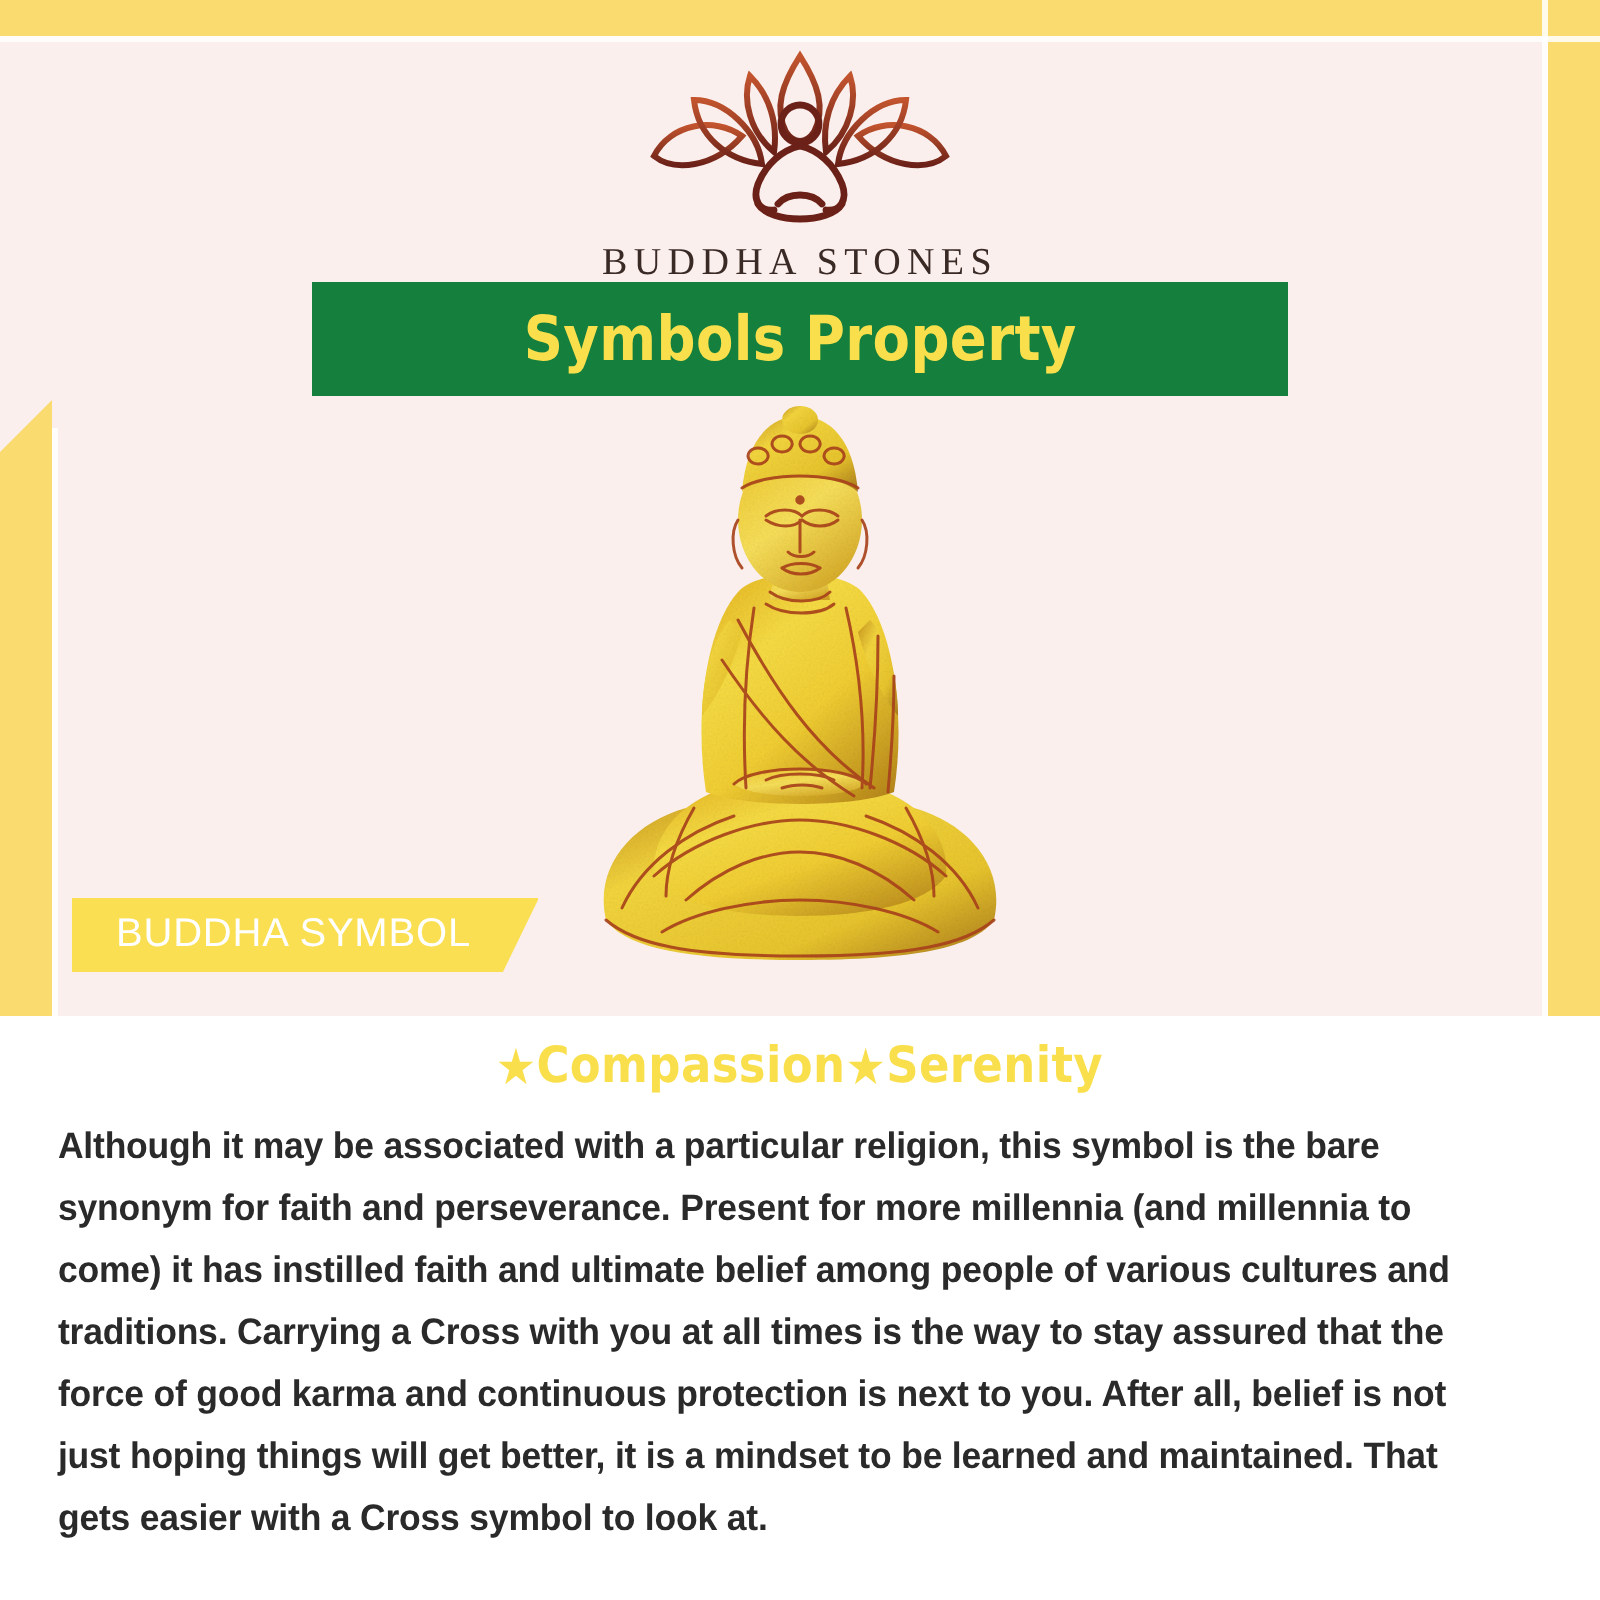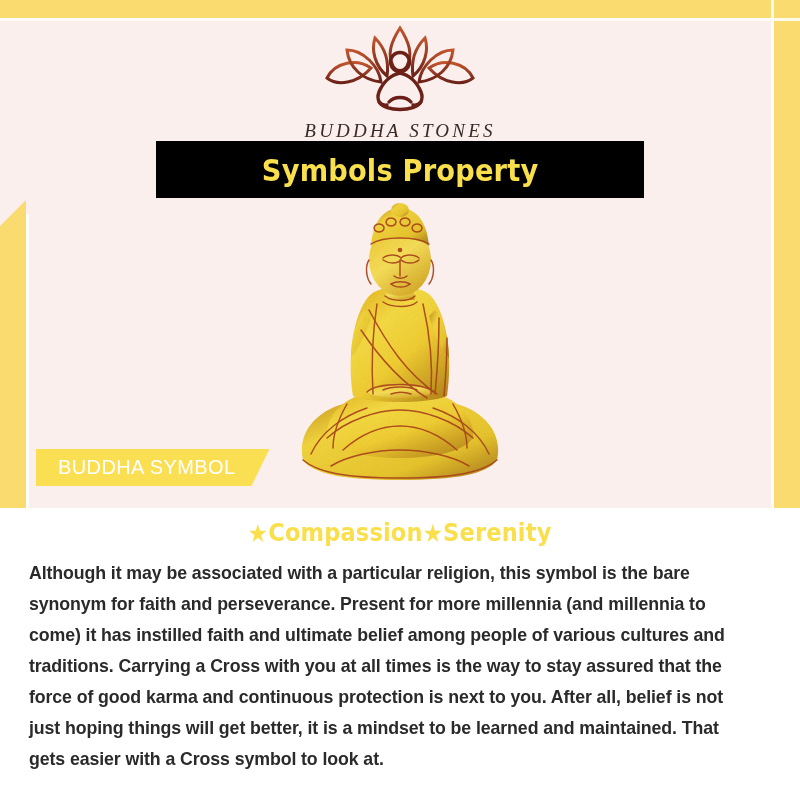--- a/index.html
+++ b/index.html
@@ -108,31 +108,30 @@
     display: block;
     margin: 0 auto;
   }
   .logo-word {
     margin-top: 2px;
     font-family: "Liberation Serif", serif;
     font-size: 19px;
     letter-spacing: 3.2px;
     color: #3a2a26;
     font-weight: 400;
-    font-style: italic;
   }
 
   
   .title-band {
     position: absolute;
     left: 156px;
     top: 141px;
     width: 488px;
     height: 57px;
-    background: #000000;
+    background: #15803d;
     display: flex;
     align-items: center;
     justify-content: center;
   }
   .title-text {
     font-family: "DejaVu Sans", sans-serif;
     font-size: 31px;
     font-weight: bold;
     color: #fadf4d;
     letter-spacing: .2px;

